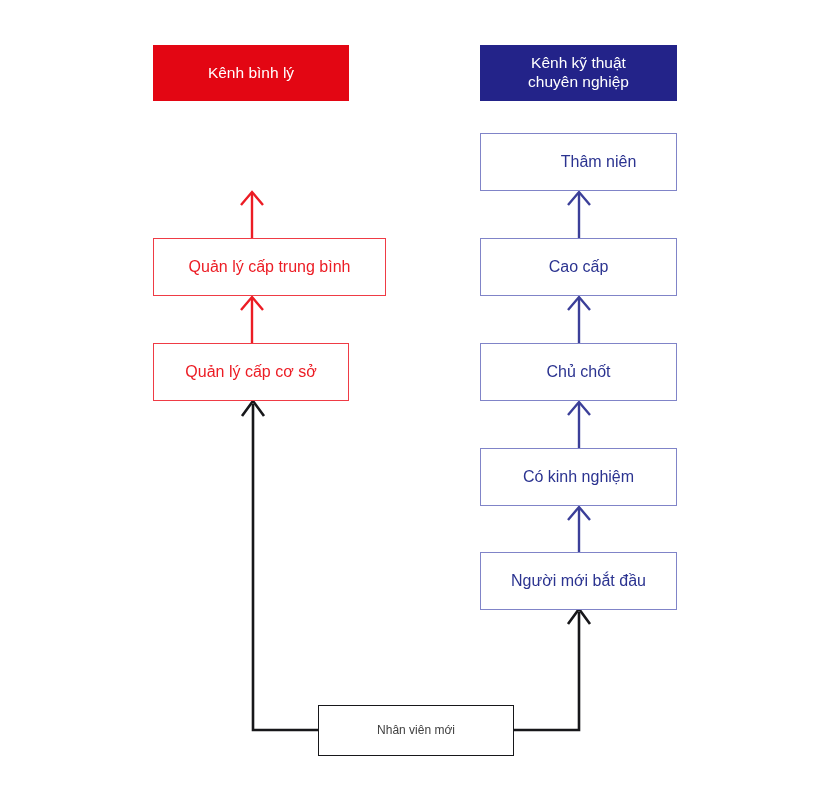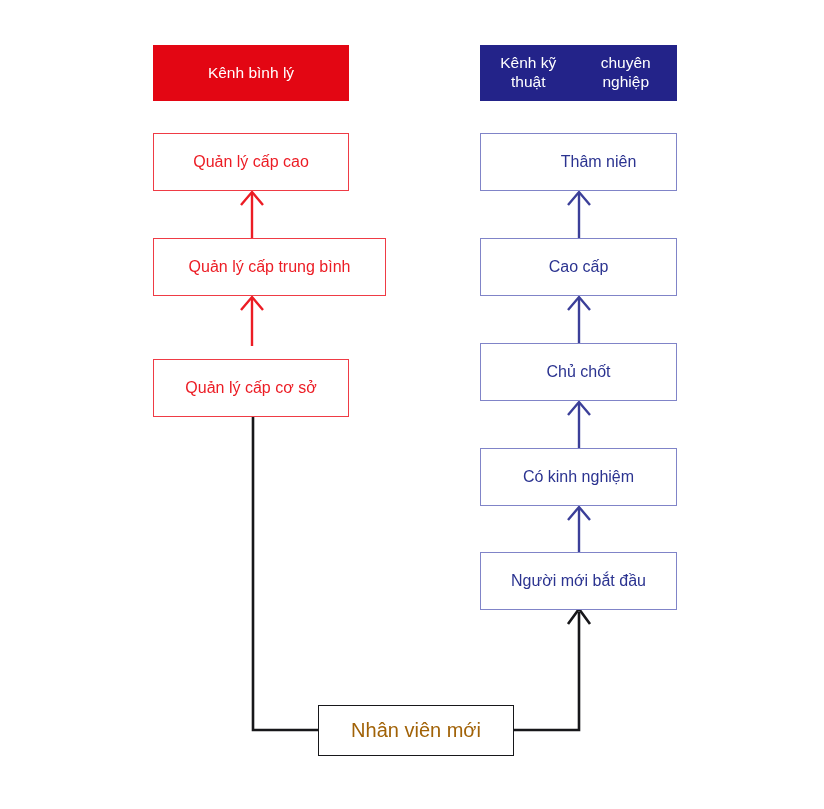--- a/index.html
+++ b/index.html
@@ -43,22 +43,22 @@
     border: 1.2px solid #ef3b45;
     color: #ec1c24;
   }
   .level-blue {
     border: 1.2px solid #8084c8;
     color: #2b3390;
   }
   .entry-node {
     background: #ffffff;
     border: 1.6px solid #17171a;
-    color: #a16207;
-    font-size: 20px;
+    color: #404040;
+    font-size: 12px;
   }
   .connector {
     position: absolute;
     pointer-events: none;
   }
   .connector svg { display: block; }
   .node-label { display: block; }
 </style>
 </head>
 <body>
@@ -118,34 +118,31 @@
     <svg width="130" height="132" viewBox="0 0 130 132">
       <polyline points="13,126 79,126 79,8" fill="none" stroke="#17171a" stroke-width="2.6"></polyline>
       <polyline points="68,20 79,5 90,20" fill="none" stroke="#17171a" stroke-width="2.6"></polyline>
     </svg>
   </div>
 
   <div class="node header-node header-red" style="left:153px; top:45px; width:196px; height:56px;">
     <span class="node-label">Kênh bình lý</span>
   </div>
 
-  <div class="node header-node header-blue" style="left:480px; top:45px; width:197px; height:56px; flex-direction:row;">
+  <div class="node header-node header-blue" style="left:480px; top:45px; width:197px; height:56px; flex-direction:column;">
     <span class="node-label">Kênh kỹ thuật</span>
     <span class="node-label">chuyên nghiệp</span>
   </div>
 
-  <div class="node level-node level-red" style="left:153px; top:133px; width:196px; height:58px;">
-    <span class="node-label">Quản lý cấp cao</span>
-  </div>
 
   <div class="node level-node level-red" style="left:153px; top:238px; width:233px; height:58px;">
     <span class="node-label">Quản lý cấp trung bình</span>
   </div>
 
-  <div class="node level-node level-red" style="left:153px; top:343px; width:196px; height:58px;margin-top:16px;">
+  <div class="node level-node level-red" style="left:153px; top:343px; width:196px; height:58px;">
     <span class="node-label">Quản lý cấp cơ sở</span>
   </div>
 
   <div class="node level-node level-blue" style="left:480px; top:133px; width:197px; height:58px;padding-left:40px;">
     <span class="node-label">Thâm niên</span>
   </div>
 
   <div class="node level-node level-blue" style="left:480px; top:238px; width:197px; height:58px;">
     <span class="node-label">Cao cấp</span>
   </div>

